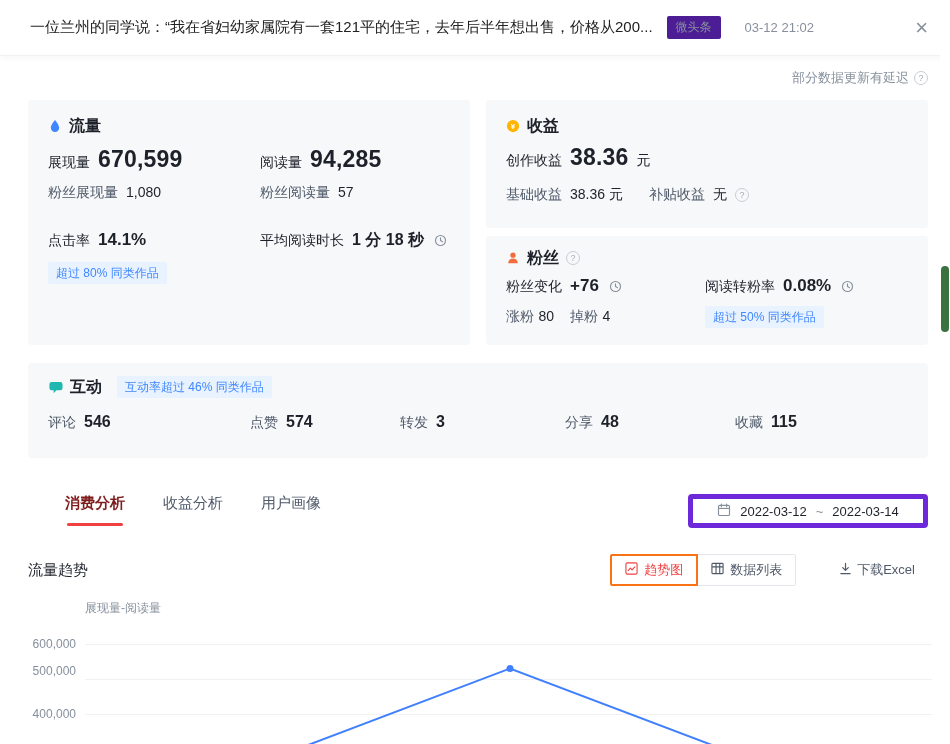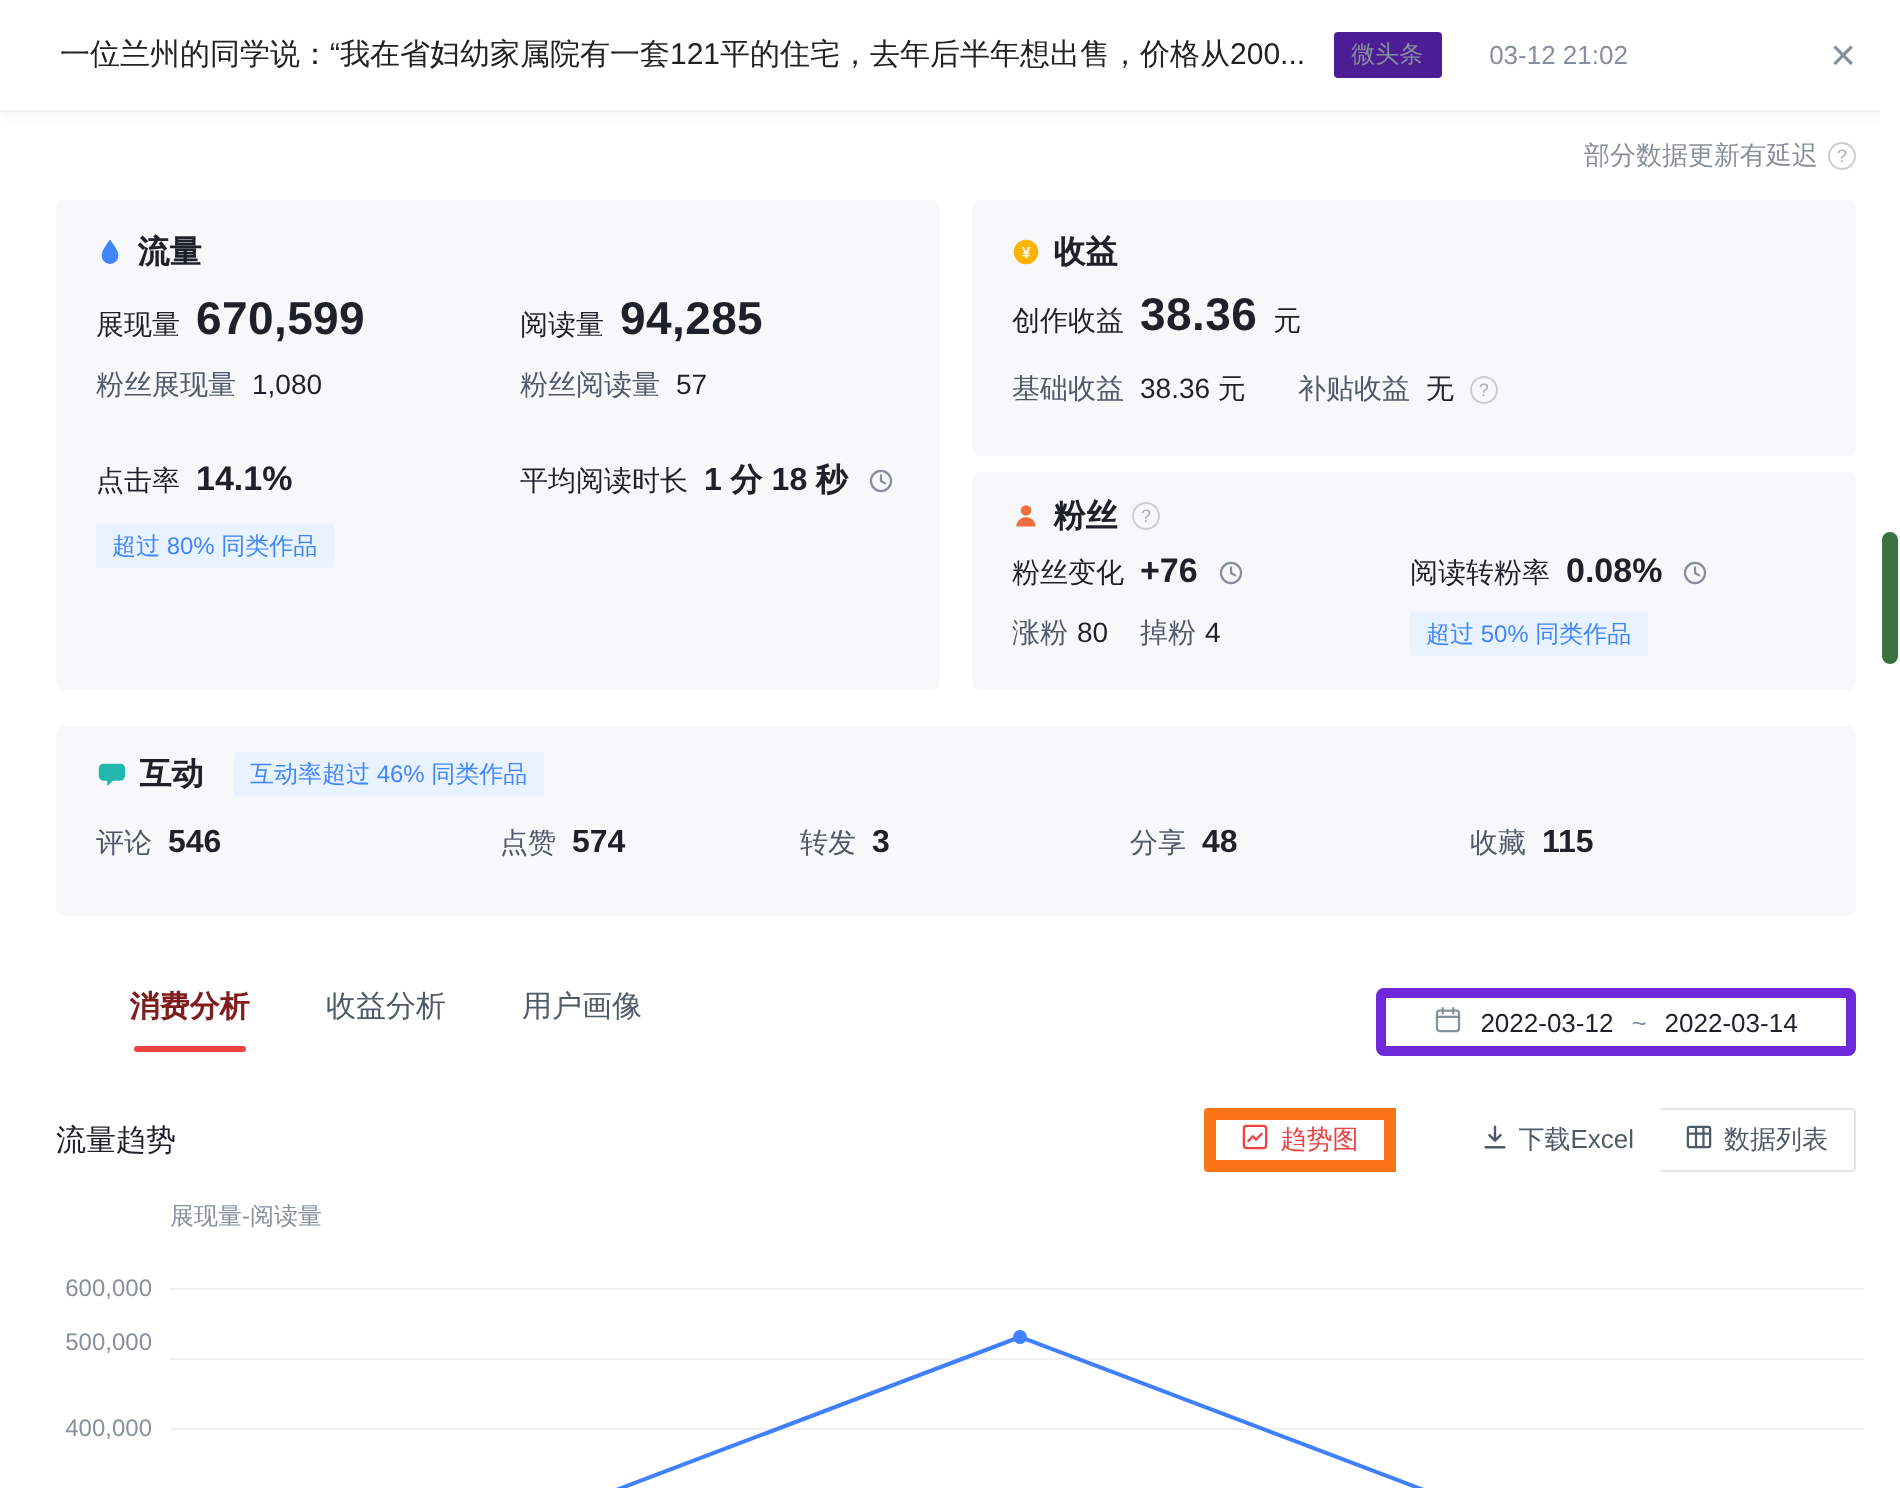--- a/index.html
+++ b/index.html
@@ -62,21 +62,21 @@
                  display:flex; align-items:center; justify-content:center; gap:9px; font-size:13px;
                  color:#1d2129; cursor:pointer; }
   .date-sep { color:#86909c; }
 
   
   .toolbar-row { margin-top:26px; display:flex; justify-content:space-between; align-items:center; height:32px; }
   .section-title { font-size:15px; color:#1d2129; }
   .toolbar-right { display:flex; align-items:center; }
   .btn { display:inline-flex; align-items:center; gap:6px; font-size:13px; padding:0 13px; height:32px;
          background:#fff; cursor:pointer; }
-  .btn-trend { border:6px solid #f97316; color:#f04142; border-radius:2px 0 0 2px; }
+  .btn-trend { border:2px solid #f97316; color:#f04142; border-radius:2px 0 0 2px; }
   .btn-table { border:1px solid #e5e6eb; border-left:none; color:#4e5969; border-radius:0 2px 2px 0; }
   .btn-download { border:none; color:#4e5969; margin-left:30px; gap:5px; }
 
   
   .chart { margin-top:10px; position:relative; height:148px; }
   .chart-series-label { position:absolute; left:57px; top:4px; font-size:12px; color:#86909c; }
   .tick-line { position:absolute; left:57px; right:-4px; height:1px; background:#f0f1f3; }
   .tick-label { position:absolute; left:0; width:48px; text-align:right; font-size:12px; color:#86909c; }
   .trend-svg { position:absolute; left:57px; top:0; width:850px; height:148px; overflow:hidden; }
 
@@ -297,37 +297,37 @@
       <div class="toolbar-right">
         <button class="btn btn-trend">
           <span class="icon">
             <svg width="13" height="13" viewBox="0 0 14 14">
                 <rect x="1" y="1" width="12" height="12" rx="1.5" fill="none" stroke="#f04142" stroke-width="1.2"></rect>
                 <path d="M3.4 9.2l2.4-2.6 1.8 1.8 3-3.2" fill="none" stroke="#f04142" stroke-width="1.2" stroke-linecap="round" stroke-linejoin="round"></path>
               </svg>
           </span>
           <span>趋势图</span>
         </button>
+        <button class="btn btn-table">
+          <span class="icon">
+            <svg width="13" height="13" viewBox="0 0 14 14">
+                <rect x="1" y="1.5" width="12" height="11" rx="1" fill="none" stroke="#4e5969" stroke-width="1.2"></rect>
+                <path d="M1 5.2h12M5.4 1.5v11M9.4 1.5v11" fill="none" stroke="#4e5969" stroke-width="1.2"></path>
+              </svg>
+          </span>
+          <span>数据列表</span>
+        </button>
         <button class="btn btn-download">
           <span class="icon">
             <svg width="13" height="13" viewBox="0 0 14 14">
                 <path d="M7 1.5v7M4 6l3 3 3-3" fill="none" stroke="#4e5969" stroke-width="1.3" stroke-linecap="round" stroke-linejoin="round"></path>
                 <path d="M2 12.5h10" stroke="#4e5969" stroke-width="1.3" stroke-linecap="round"></path>
               </svg>
           </span>
           <span>下载Excel</span>
-        </button>
-        <button class="btn btn-table">
-          <span class="icon">
-            <svg width="13" height="13" viewBox="0 0 14 14">
-                <rect x="1" y="1.5" width="12" height="11" rx="1" fill="none" stroke="#4e5969" stroke-width="1.2"></rect>
-                <path d="M1 5.2h12M5.4 1.5v11M9.4 1.5v11" fill="none" stroke="#4e5969" stroke-width="1.2"></path>
-              </svg>
-          </span>
-          <span>数据列表</span>
         </button>
       </div>
     </div>
 
     <div class="chart">
       <div class="chart-series-label">展现量-阅读量</div>
       <div class="tick-line" style="top:48px;"></div>
       <div class="tick-line" style="top:83px;"></div>
       <div class="tick-line" style="top:118px;"></div>
       <div class="tick-label" style="top:41px;">600,000</div>

